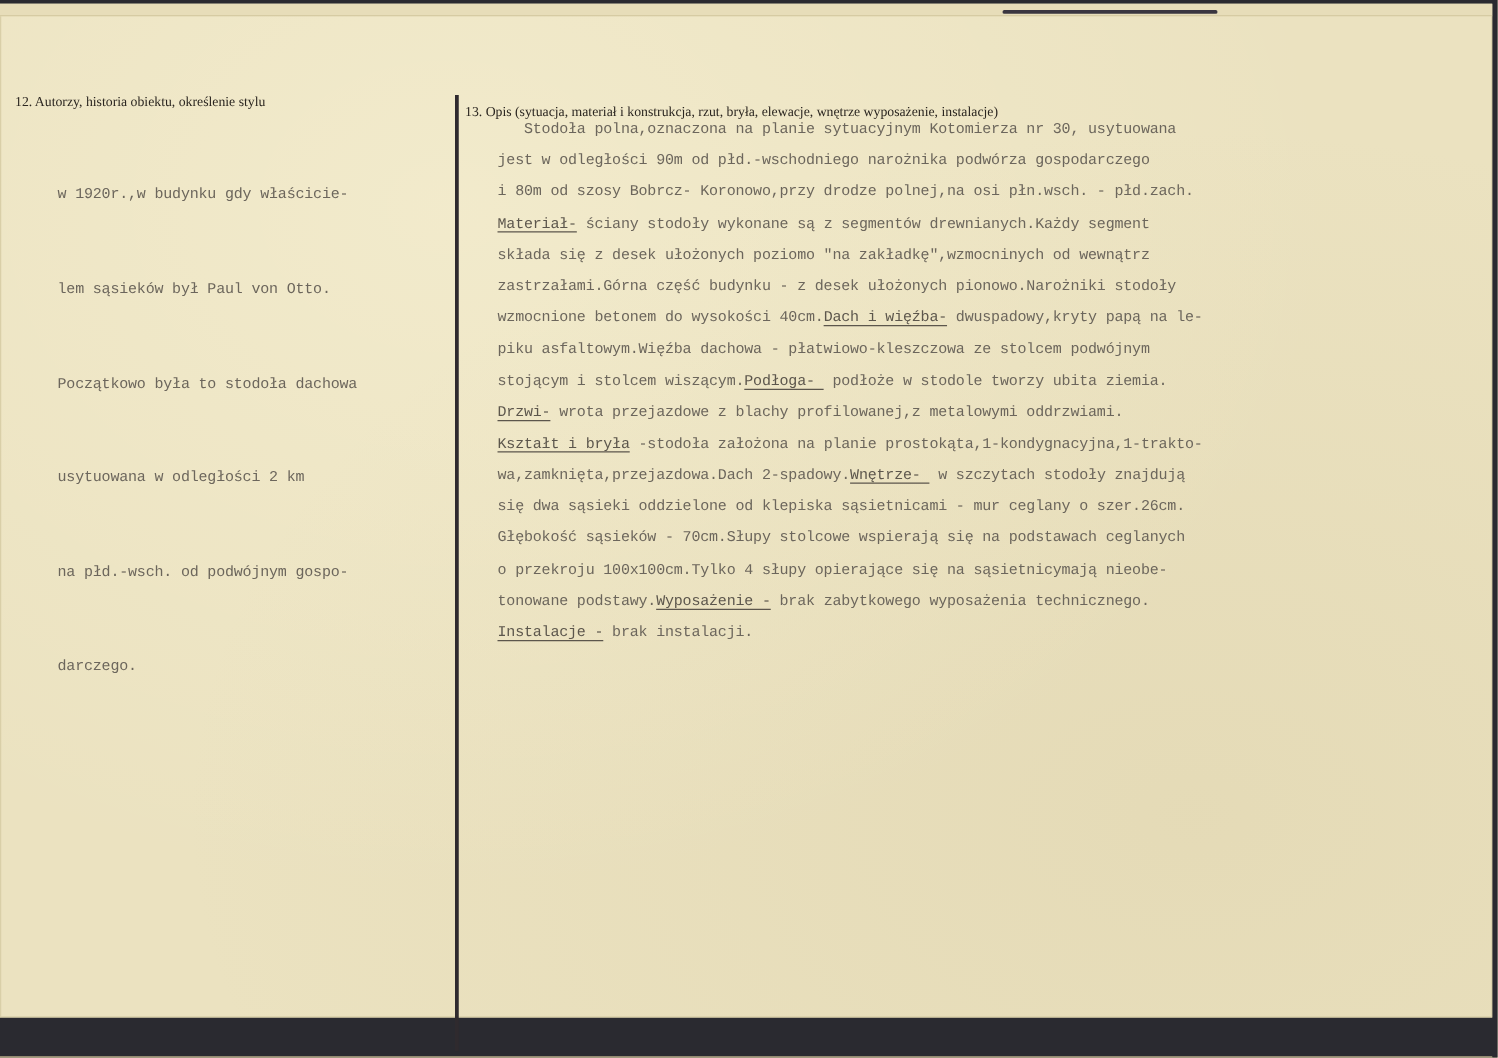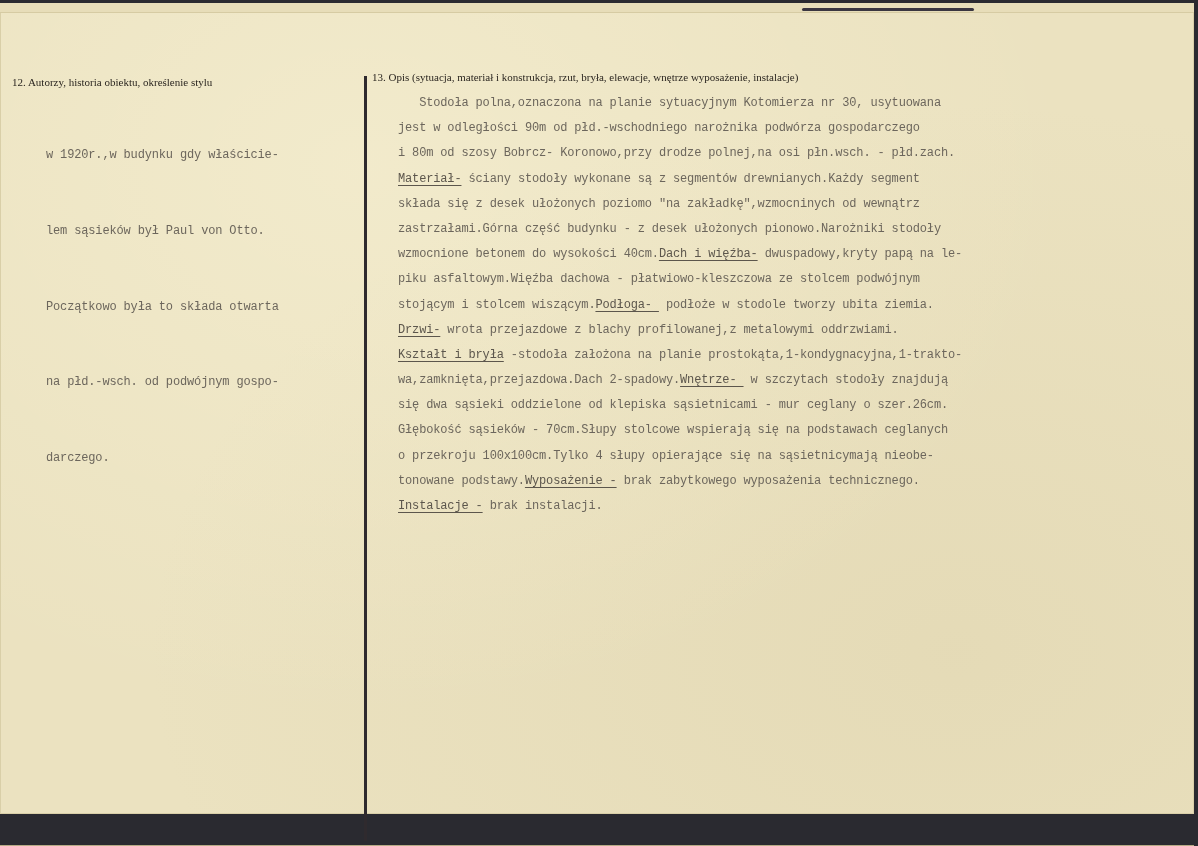--- a/index.html
+++ b/index.html
@@ -57,24 +57,25 @@
 <div class="card">
   <div class="card-top-strip"></div>
   <div class="top-bar"></div>
   <div class="divider"></div>
 
   <div class="section-label" style="left:12px; top:73px;">12. Autorzy, historia obiektu, określenie stylu</div>
 
   <div class="typed" id="sec12" style="left:46px; top:90px;">
     <span class="line">w 1920r.,w budynku gdy właścicie-</span>
     <span class="line">lem sąsieków był Paul von Otto.</span>
-    <span class="line">Początkowo była to składa otwarta</span>
+    <span class="line">Początkowo była to stodoła dachowa</span>
+    <span class="line">usytuowana w odległości 2 km</span>
     <span class="line">na płd.-wsch. od podwójnym gospo-</span>
     <span class="line">darczego.</span>
   </div>
 
-  <div class="section-label" style="left:372px; top:68px;">13. Opis (sytuacja, materiał i konstrukcja, rzut, bryła, elewacje, wnętrze wyposażenie, instalacje)</div>
+  <div class="section-label" style="left:372px; top:81px;">13. Opis (sytuacja, materiał i konstrukcja, rzut, bryła, elewacje, wnętrze wyposażenie, instalacje)</div>
 
   <div class="typed" id="sec13" style="left:398px; top:88px;"><span class="line"><span>   Stodoła polna,oznaczona na planie sytuacyjnym Kotomierza nr 30, usytuowana</span></span><span class="line"><span>jest w odległości 90m od płd.-wschodniego narożnika podwórza gospodarczego</span></span><span class="line"><span>i 80m od szosy Bobrcz- Koronowo,przy drodze polnej,na osi płn.wsch. - płd.zach.</span></span><span class="line"><span class="u">Materiał-</span><span> ściany stodoły wykonane są z segmentów drewnianych.Każdy segment</span></span><span class="line"><span>składa się z desek ułożonych poziomo "na zakładkę",wzmocninych od wewnątrz</span></span><span class="line"><span>zastrzałami.Górna część budynku - z desek ułożonych pionowo.Narożniki stodoły</span></span><span class="line"><span>wzmocnione betonem do wysokości 40cm.</span><span class="u">Dach i więźba-</span><span> dwuspadowy,kryty papą na le-</span></span><span class="line"><span>piku asfaltowym.Więźba dachowa - płatwiowo-kleszczowa ze stolcem podwójnym</span></span><span class="line"><span>stojącym i stolcem wiszącym.</span><span class="u">Podłoga- </span><span> podłoże w stodole tworzy ubita ziemia.</span></span><span class="line"><span class="u">Drzwi-</span><span> wrota przejazdowe z blachy profilowanej,z metalowymi oddrzwiami.</span></span><span class="line"><span class="u">Kształt i bryła</span><span> -stodoła założona na planie prostokąta,1-kondygnacyjna,1-trakto-</span></span><span class="line"><span>wa,zamknięta,przejazdowa.Dach 2-spadowy.</span><span class="u">Wnętrze- </span><span> w szczytach stodoły znajdują</span></span><span class="line"><span>się dwa sąsieki oddzielone od klepiska sąsietnicami - mur ceglany o szer.26cm.</span></span><span class="line"><span>Głębokość sąsieków - 70cm.Słupy stolcowe wspierają się na podstawach ceglanych</span></span><span class="line"><span>o przekroju 100x100cm.Tylko 4 słupy opierające się na sąsietnicymają nieobe-</span></span><span class="line"><span>tonowane podstawy.</span><span class="u">Wyposażenie -</span><span> brak zabytkowego wyposażenia technicznego.</span></span><span class="line"><span class="u">Instalacje -</span><span> brak instalacji.</span></span></div>
 
   <div class="bottom-line"></div>
 </div>
 <div class="right-edge"></div>
 
 </body></html>

